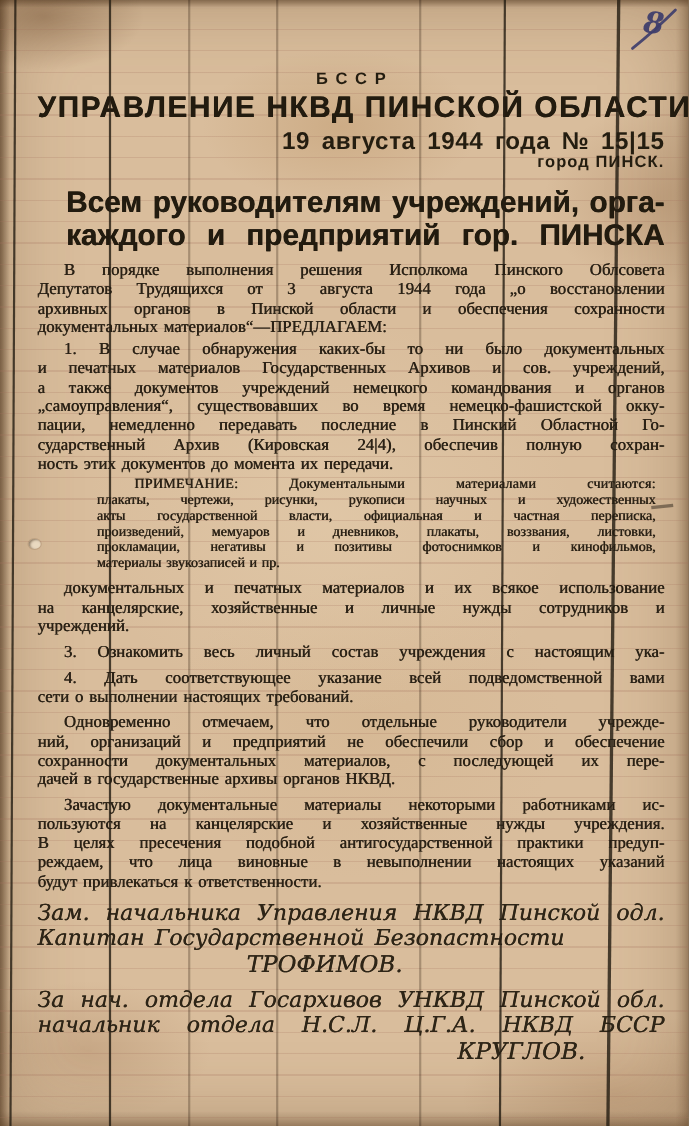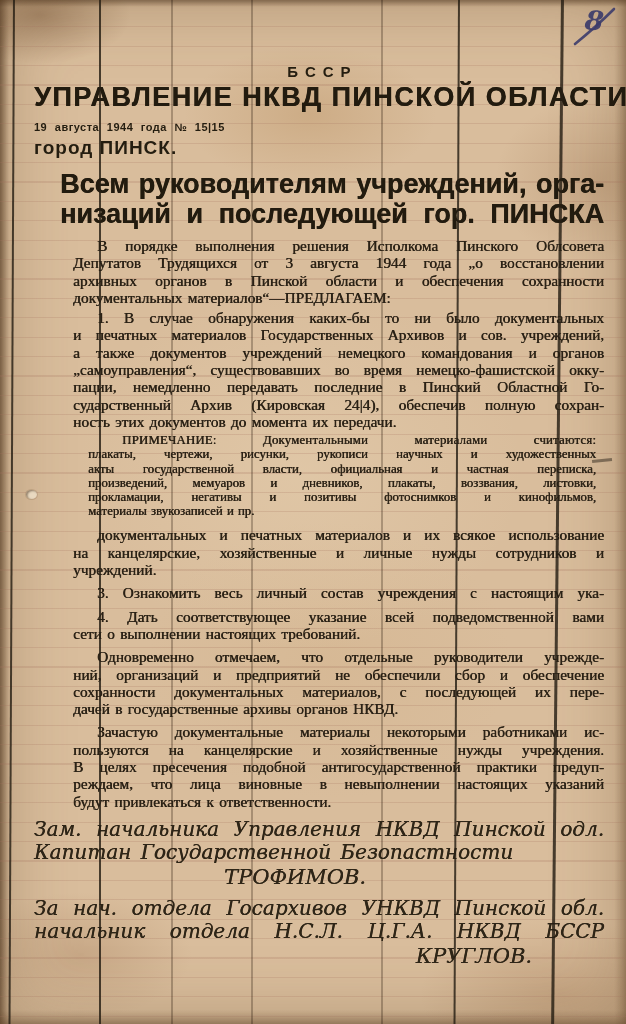--- a/index.html
+++ b/index.html
@@ -45,30 +45,30 @@
   .v-f{left:251px;}
   .v-g{left:381px;}
 
   .content{position:absolute;left:34px;right:22px;top:0;z-index:2;}
 
   .republic{margin-top:64px;text-align:center;font-family:"Liberation Sans",sans-serif;
     font-weight:bold;font-size:15px;line-height:16px;letter-spacing:7px;padding-left:7px;color:#241d10;}
   .org{margin-top:2px;text-align:center;font-family:"Liberation Sans",sans-serif;
     font-weight:bold;font-size:27px;line-height:30px;letter-spacing:1.5px;color:#221b0f;
     text-shadow:.4px 0 currentColor;white-space:nowrap;}
-  .dateline{margin-top:6px;text-align:left;font-family:"Liberation Sans",sans-serif;
-    font-weight:bold;font-size:11px;line-height:19px;letter-spacing:.5px;word-spacing:4px;color:#241d10;}
-  .city{margin-top:1px;text-align:left;font-family:"Liberation Sans",sans-serif;
-    font-weight:bold;font-size:19px;line-height:19px;letter-spacing:1px;color:#241d10;}
+  .dateline{margin-top:6px;text-align:right;font-family:"Liberation Sans",sans-serif;
+    font-weight:bold;font-size:22px;line-height:19px;letter-spacing:.5px;word-spacing:4px;color:#241d10;}
+  .city{margin-top:1px;text-align:right;font-family:"Liberation Sans",sans-serif;
+    font-weight:bold;font-size:15px;line-height:19px;letter-spacing:1px;color:#241d10;}
 
   .doc-title{margin:12px 0 0 26px;font-family:"Liberation Sans",sans-serif;font-weight:bold;
     font-size:27px;line-height:30px;color:#221b0f;text-shadow:.4px 0 currentColor;}
 
   .body-block{font-size:15.3px;line-height:17.3px;text-shadow:.45px 0 currentColor;word-spacing:1.5px;}
-  .para{margin-top:2px;margin-left:39px;}
+  .para{margin-top:2px;}
   .para .ln:first-child{text-indent:24px;}
   .mt8{margin-top:8px;} .mt6{margin-top:6px;} .mt3{margin-top:3px;}
   .note{margin:3px 8px 0 54px;font-size:12.8px;line-height:14.2px;word-spacing:1px;}
   .note .ln:first-child{text-indent:34px;letter-spacing:.2px;}
 
   .ln{text-align:left;}
   .jl{text-align:justify;text-align-last:justify;}
 
   .sigs{margin-top:8px;font-family:"DejaVu Serif",serif;font-style:italic;
     font-size:20px;line-height:23px;word-spacing:3px;color:#2e2517;text-shadow:.3px 0 currentColor;}
@@ -97,21 +97,21 @@
 
   <div class="content">
 
     <div class="republic">БССР</div>
     <div class="org">УПРАВЛЕНИЕ НКВД ПИНСКОЙ ОБЛАСТИ</div>
     <div class="dateline">19 августа 1944 года № 15|15</div>
     <div class="city">город ПИНСК.</div>
 
     <div class="doc-title jall">
         <div class="ln jl">Всем руководителям учреждений, орга-</div>
-        <div class="ln jl">низаций и последующей гор. ПИНСКА</div>
+        <div class="ln jl">каждого и предприятий гор. ПИНСКА</div>
       </div>
 
     <div class="body-block para mt8">
         <div class="ln jl">В порядке выполнения решения Исполкома Пинского Облсовета</div>
         <div class="ln jl">Депутатов Трудящихся от 3 августа 1944 года „о восстановлении</div>
         <div class="ln jl">архивных органов в Пинской области и обеспечения сохранности</div>
         <div class="ln">документальных материалов“—ПРЕДЛАГАЕМ:</div>
       </div>
 
     <div class="body-block para mt3">

